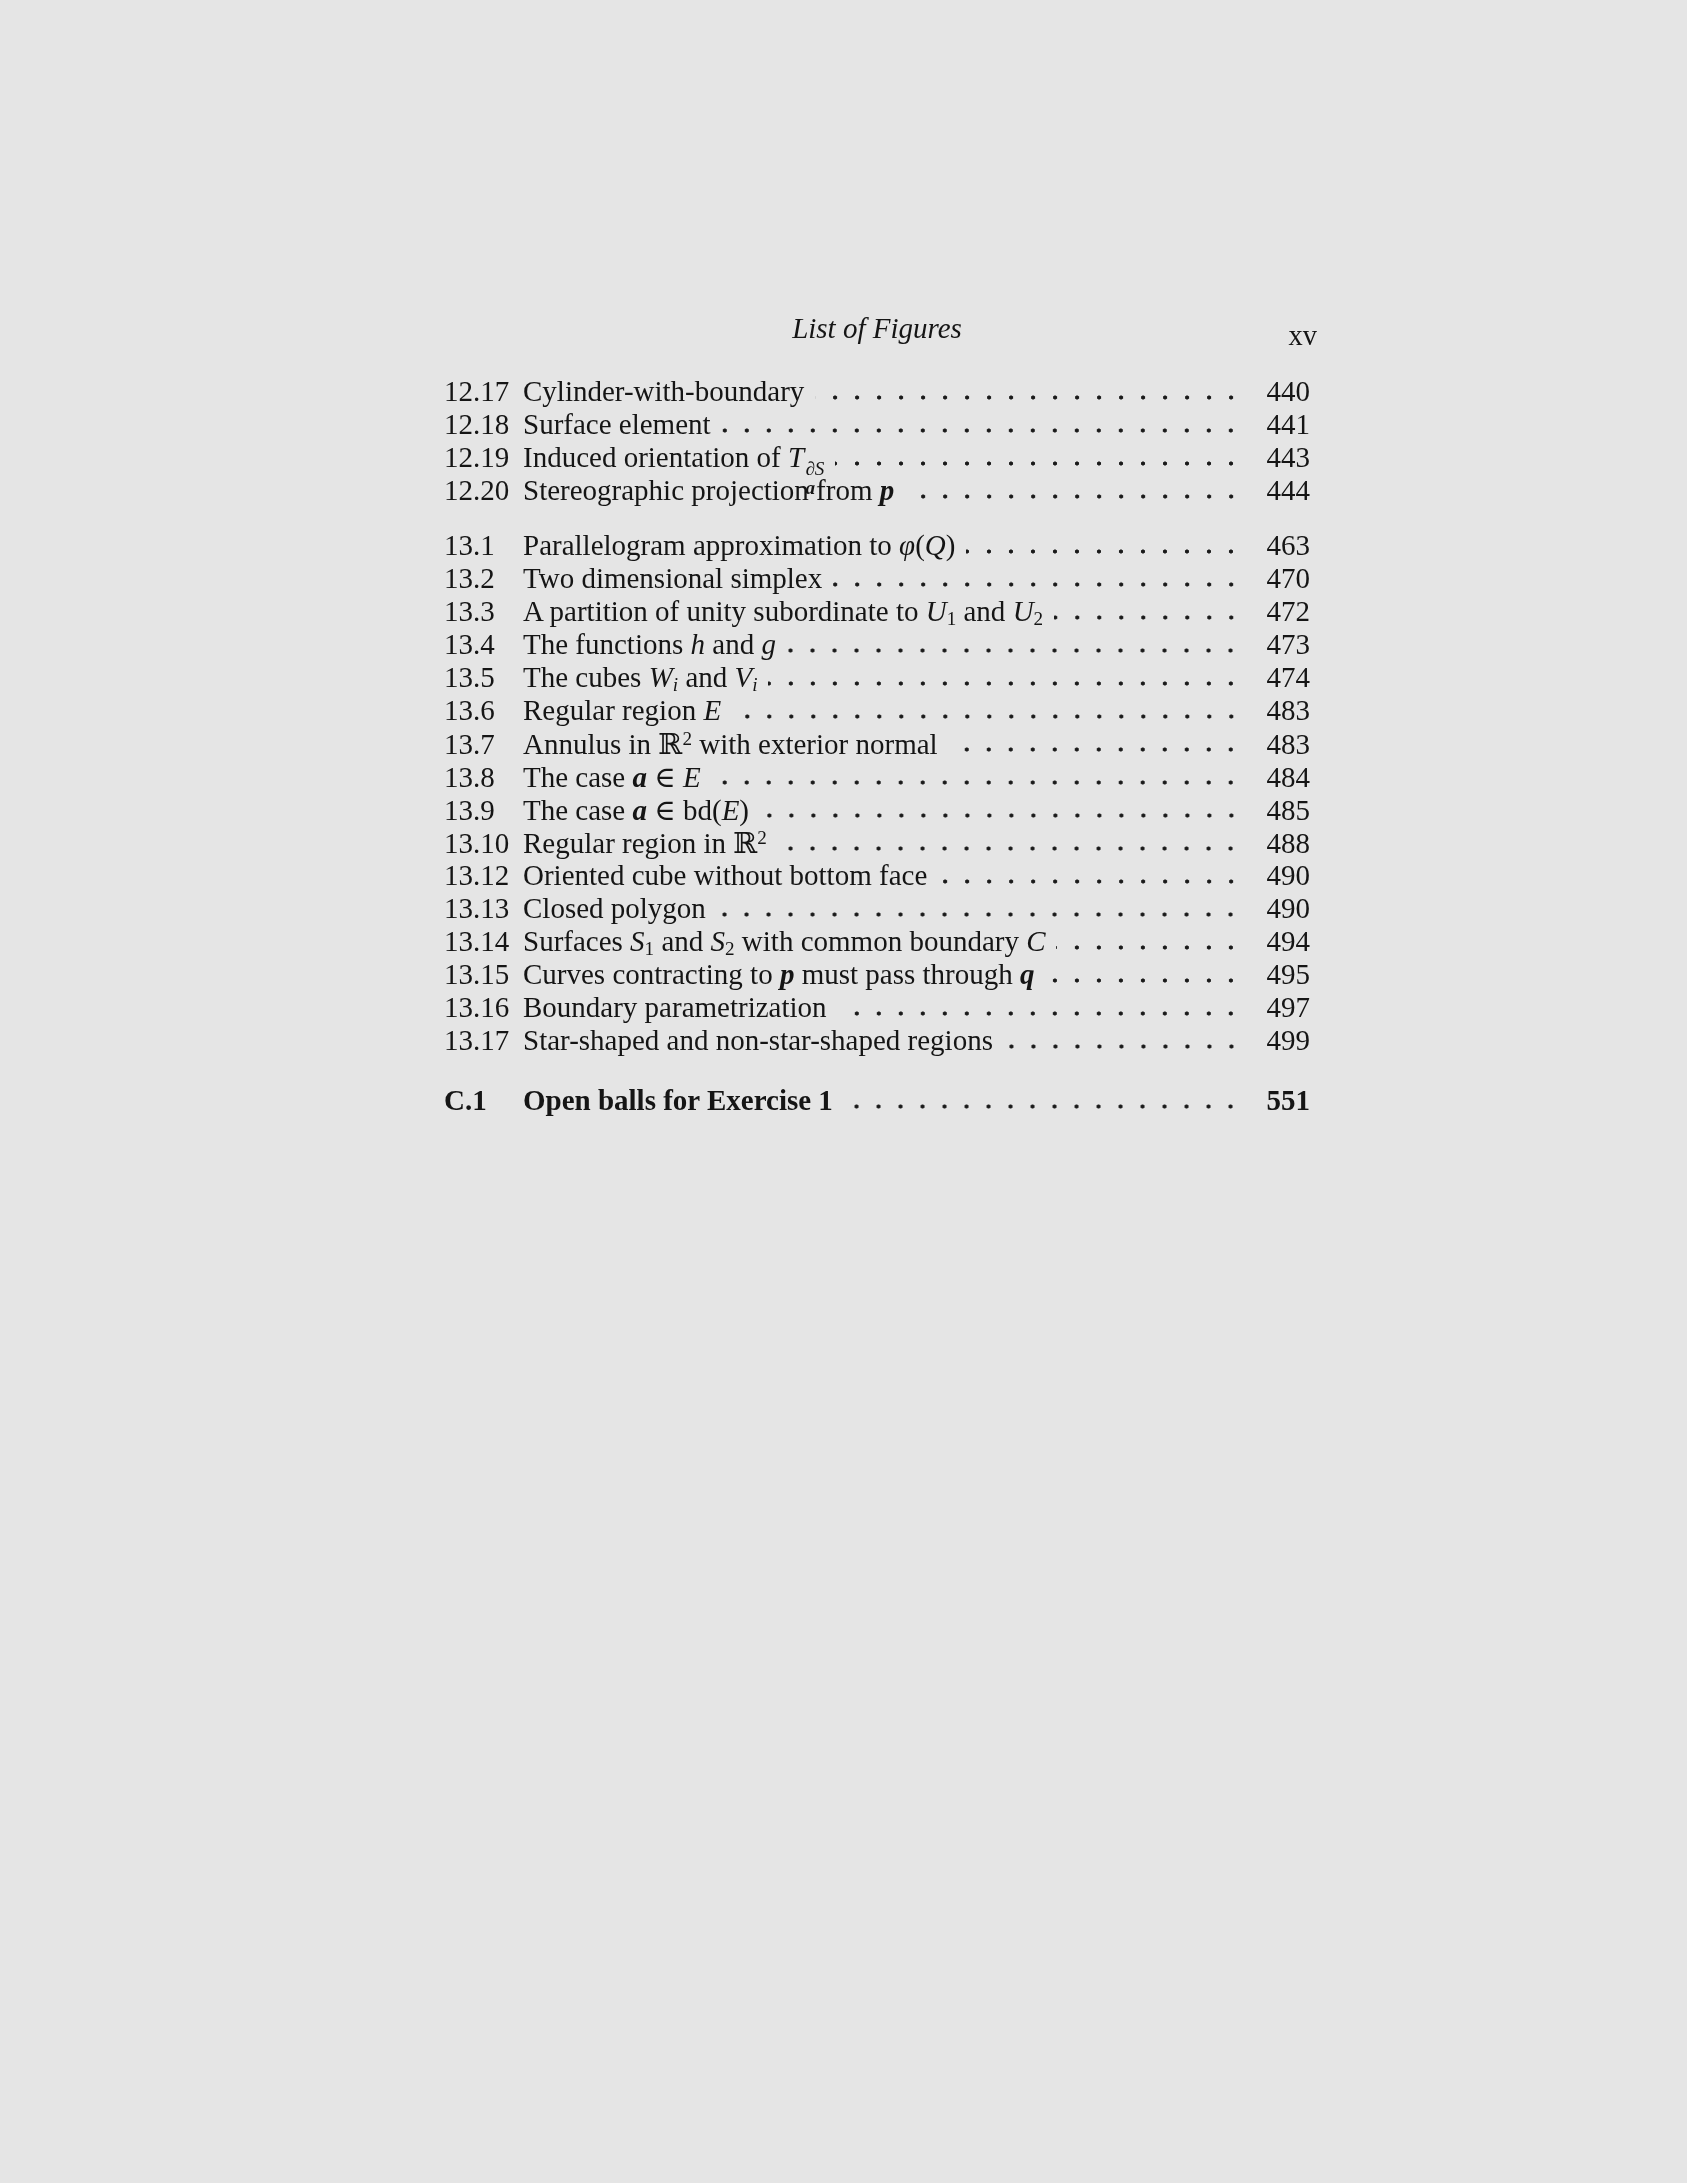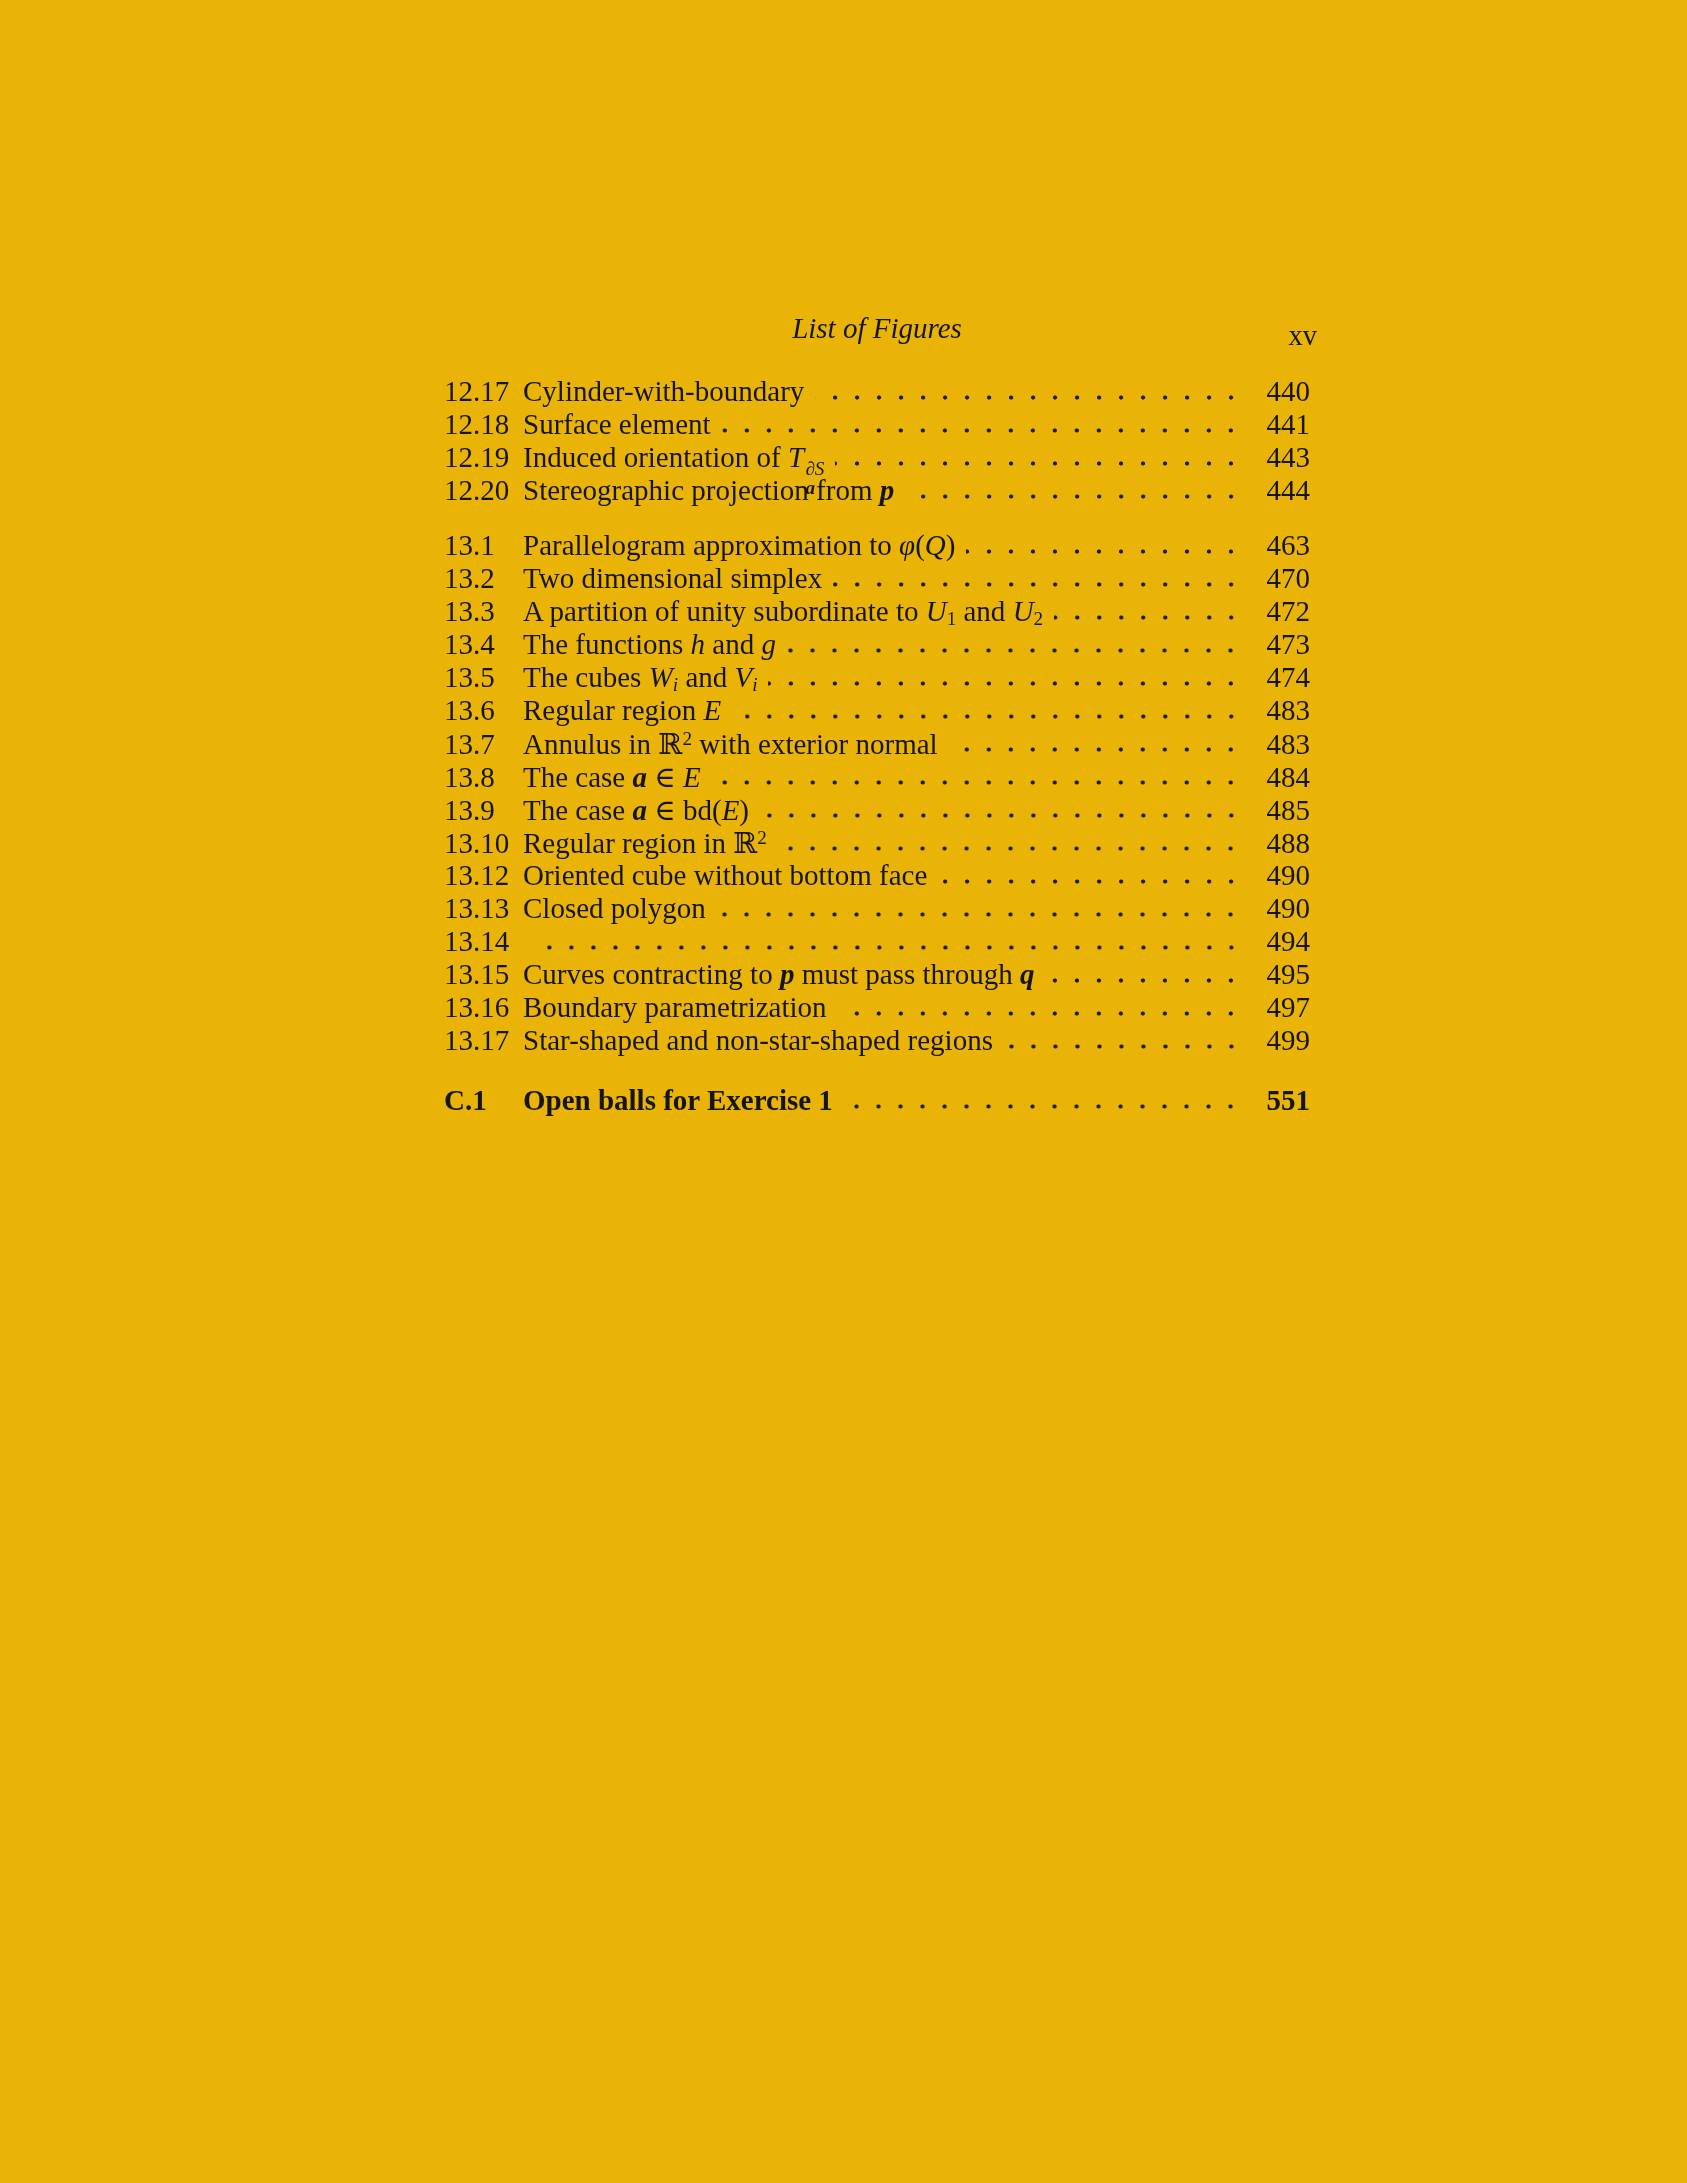--- a/index.html
+++ b/index.html
@@ -4,21 +4,21 @@
 <style>
   html, body {
     margin: 0;
     padding: 0;
     background: #ffffff;
   }
   .page {
     position: relative;
     width: 1687px;
     height: 2183px;
-    background: #eab308;
+    background: #e5e5e5;
     color: #151515;
     font-family: "Liberation Serif", "DejaVu Serif", "DejaVu Sans", serif;
     overflow: hidden;
   }
   
   .running-head {
     position: absolute;
     left: 437px;
     top: 310px;
     width: 880px;
@@ -210,20 +210,21 @@
           <span class="pagenum">490</span>
         </li>
         <li class="row">
           <span class="num">13.13</span>
           <span class="label">Closed polygon</span>
           <span class="leader"></span>
           <span class="pagenum">490</span>
         </li>
         <li class="row">
           <span class="num">13.14</span>
+          <span class="label">Surfaces <i>S</i><sub>1</sub> and <i>S</i><sub>2</sub> with common boundary <i>C</i></span>
           <span class="leader"></span>
           <span class="pagenum">494</span>
         </li>
         <li class="row">
           <span class="num">13.15</span>
           <span class="label">Curves contracting to <b><i>p</i></b> must pass through <b><i>q</i></b></span>
           <span class="leader"></span>
           <span class="pagenum">495</span>
         </li>
         <li class="row">

